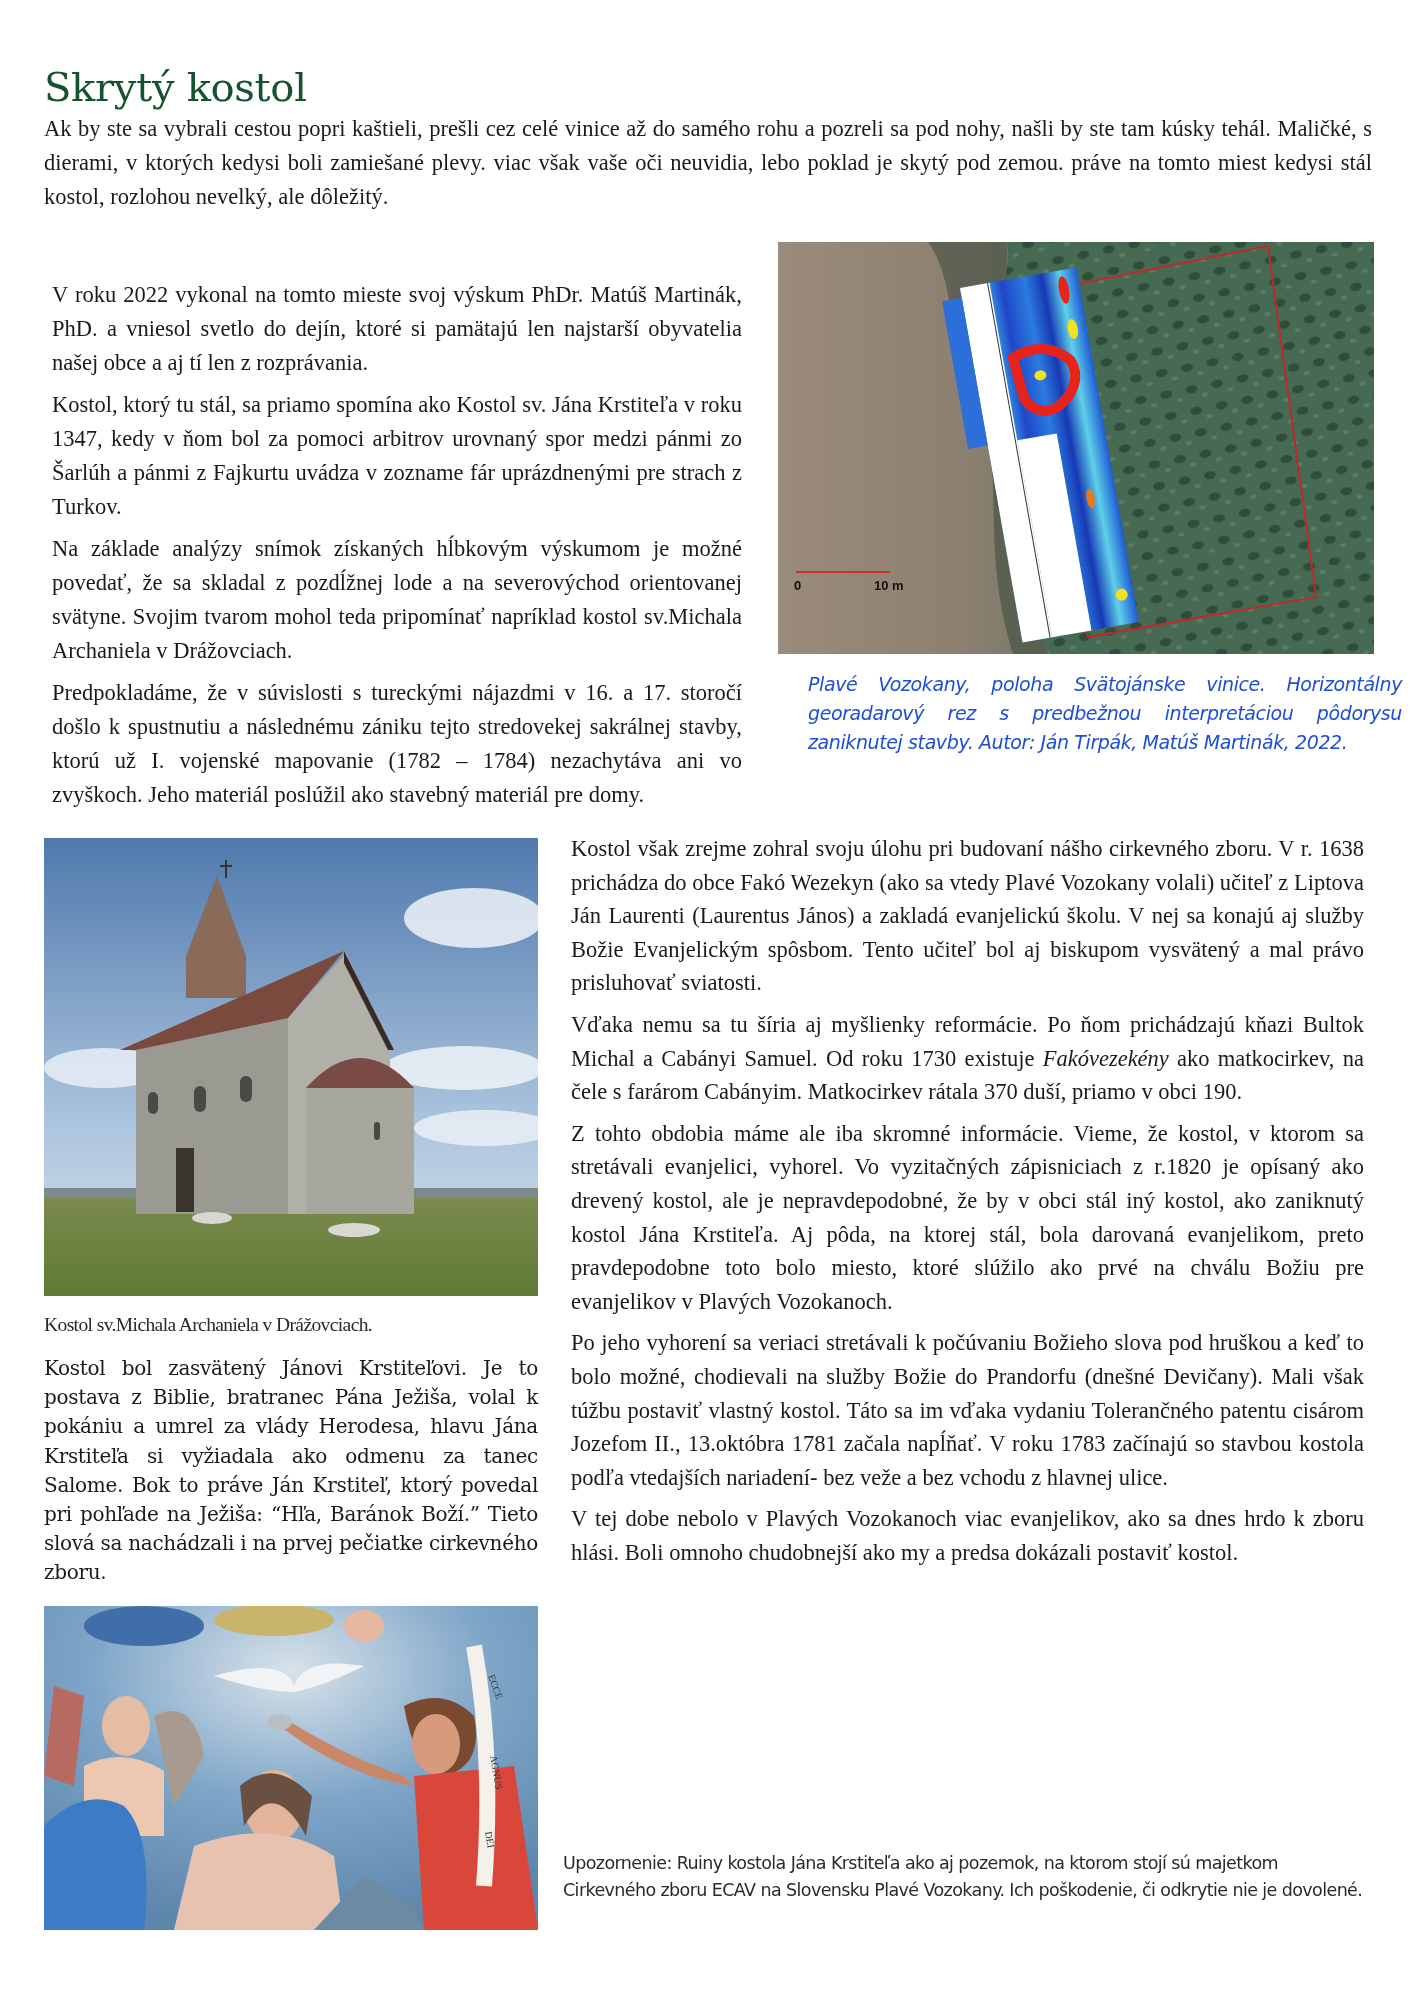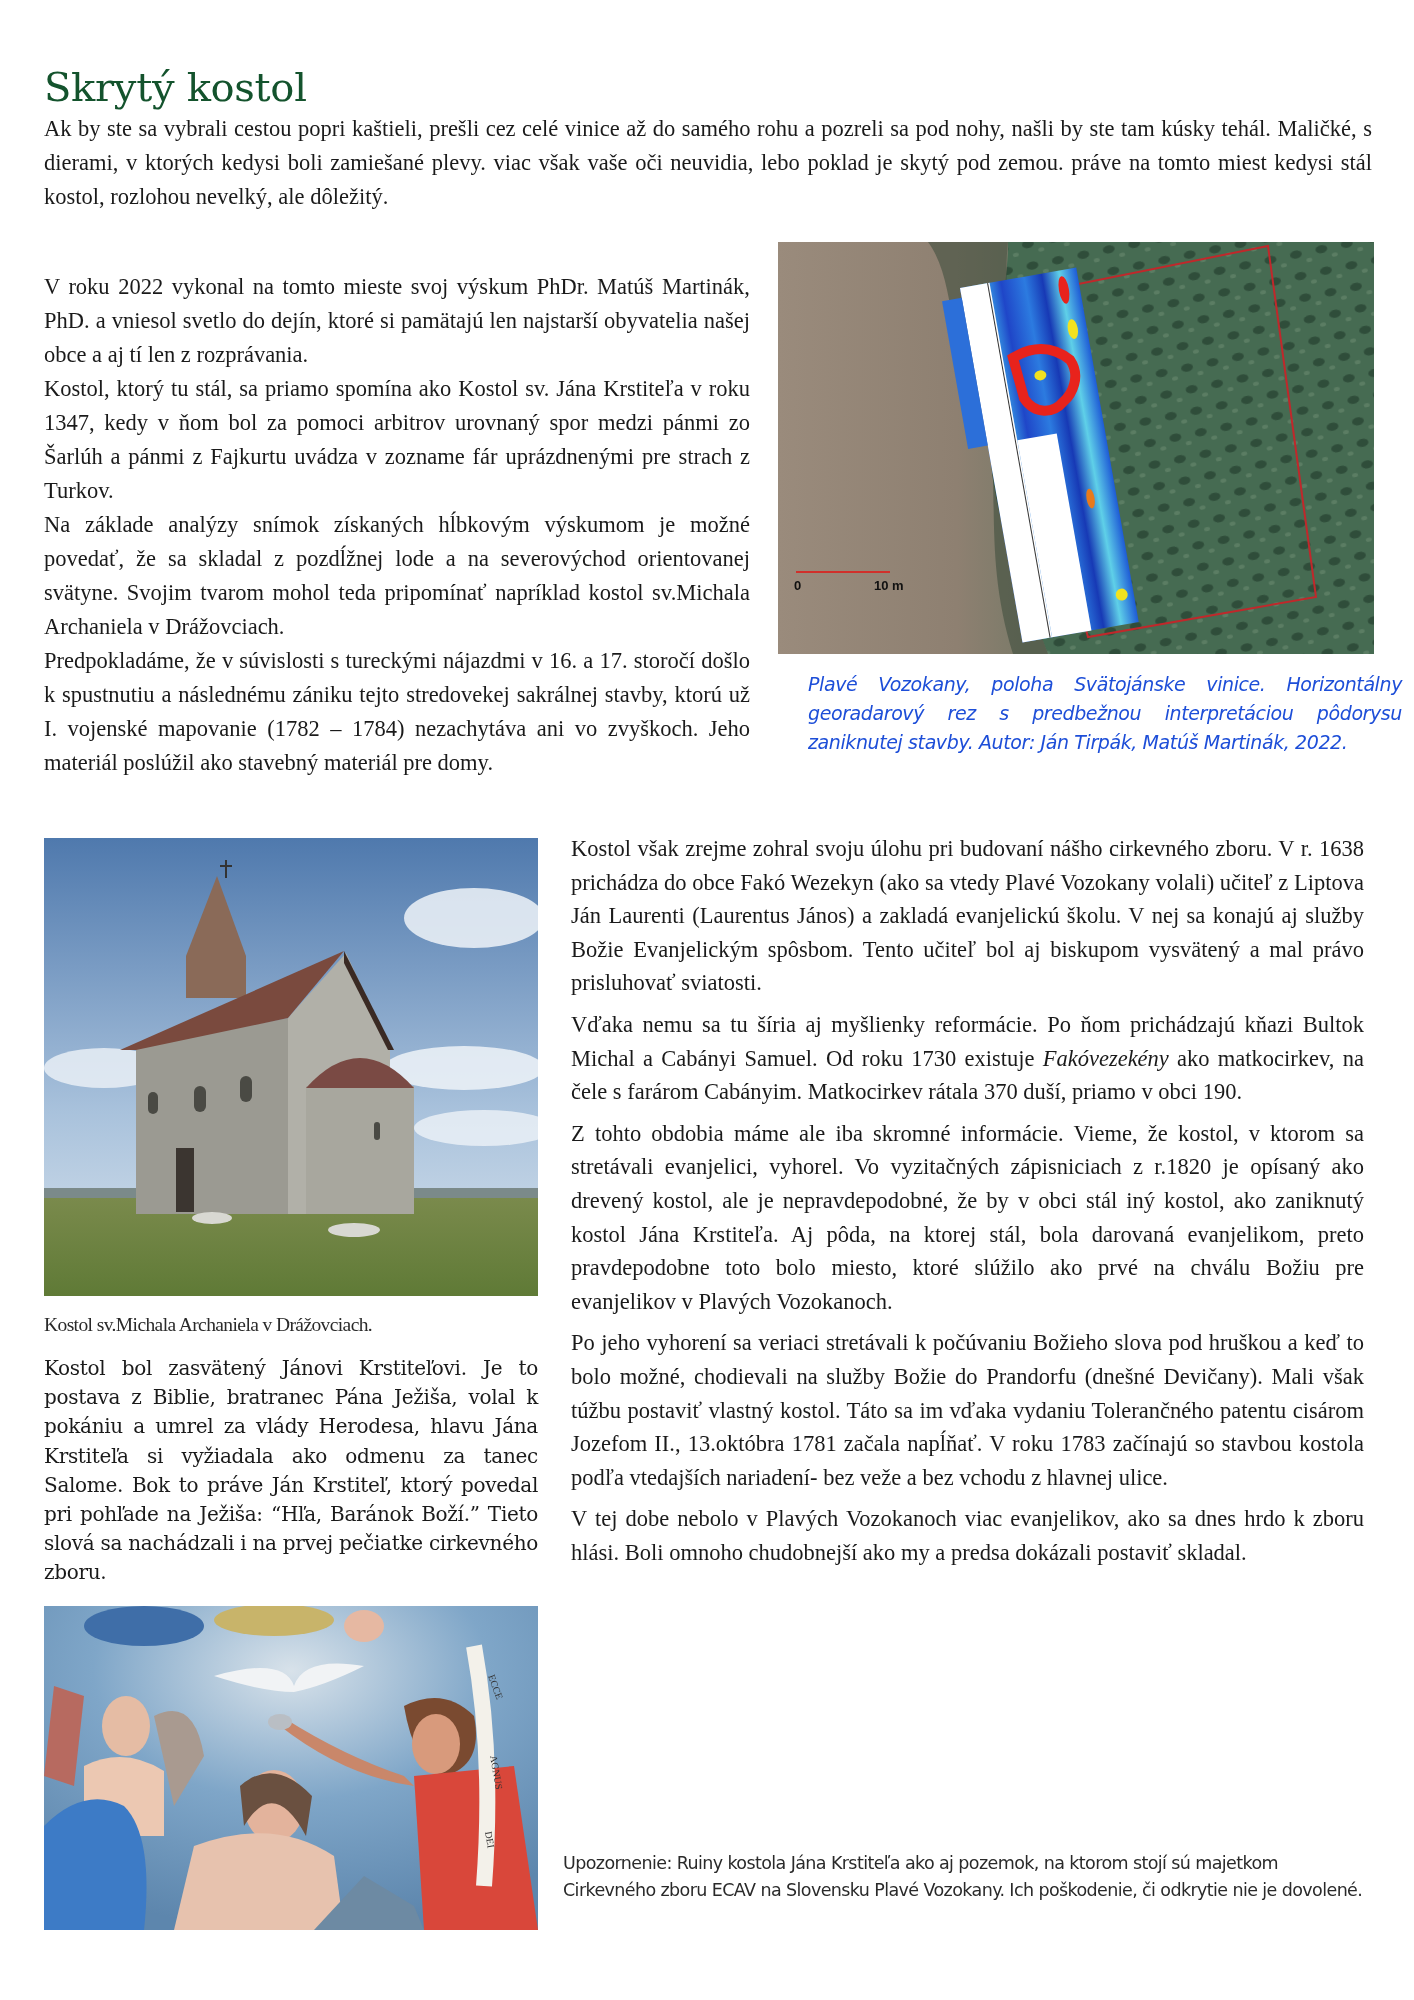--- a/index.html
+++ b/index.html
@@ -12,21 +12,21 @@
     font-weight: normal; font-size: 40px; color: #14532d; letter-spacing: -0.3px;
   }
   .intro {
     position: absolute; left: 44px; top: 112px; width: 1328px;
     font-size: 22.5px; line-height: 34px; text-align: justify; text-align-last: left;
   }
   .col-left-top {
     position: absolute; left: 44px; top: 270px; width: 706px;
     font-size: 22.5px; line-height: 34px; text-align: justify;
   }
-  .col-left-top p { margin: 0; }
+  .col-left-top p { margin: 8px; }
 
   .aerial {
     position: absolute; left: 778px; top: 242px; width: 596px; height: 412px;
     overflow: hidden; background: #8a7c6c;
   }
   .aerial-caption {
     position: absolute; left: 808px; top: 670px; width: 594px;
     font-family: "DejaVu Sans", "Liberation Sans", sans-serif; font-style: italic;
     font-size: 19px; line-height: 29px; color: #1d4ed8; text-align: justify; text-align-last: left;
     letter-spacing: -0.4px;
@@ -211,16 +211,16 @@
     <text x="441" y="226" transform="rotate(80 441 226)" font-family="Liberation Serif, serif" font-size="10" fill="#333">DEI</text>
     <path d="M270 324 L320 270 L370 300 L380 324 Z" fill="#6d8aa3"></path>
   </svg>
 </div>
 
 <div class="col-right">
   <p>Kostol však zrejme zohral svoju úlohu pri budovaní nášho cirkevného zboru. V r. 1638 prichádza do obce Fakó Wezekyn (ako sa vtedy Plavé Vozokany volali) učiteľ z Liptova Ján Laurenti (Laurentus János) a zakladá evanjelickú školu. V nej sa konajú aj služby Božie Evanjelickým spôsbom. Tento učiteľ bol aj biskupom vysvätený a mal právo prisluhovať sviatosti.</p>
   <p><span>Vďaka nemu sa tu šíria aj myšlienky reformácie. Po ňom prichádzajú kňazi Bultok Michal a Cabányi Samuel. Od roku 1730 existuje </span><em>Fakóvezekény</em><span> ako matkocirkev, na čele s farárom Cabányim. Matkocirkev rátala 370 duší, priamo v obci 190.</span></p>
   <p>Z tohto obdobia máme ale iba skromné informácie. Vieme, že kostol, v ktorom sa stretávali evanjelici, vyhorel. Vo vyzitačných zápisniciach z r.1820 je opísaný ako drevený kostol, ale je nepravdepodobné, že by v obci stál iný kostol, ako zaniknutý kostol Jána Krstiteľa. Aj pôda, na ktorej stál, bola darovaná evanjelikom, preto pravdepodobne toto bolo miesto, ktoré slúžilo ako prvé na chválu Božiu pre evanjelikov v Plavých Vozokanoch.</p>
   <p>Po jeho vyhorení sa veriaci stretávali k počúvaniu Božieho slova pod hruškou a keď to bolo možné, chodievali na služby Božie do Prandorfu (dnešné Devičany). Mali však túžbu postaviť vlastný kostol. Táto sa im vďaka vydaniu Tolerančného patentu cisárom Jozefom II., 13.októbra 1781 začala napĺňať. V roku 1783 začínajú so stavbou kostola podľa vtedajších nariadení- bez veže a bez vchodu z hlavnej ulice.</p>
-  <p>V tej dobe nebolo v Plavých Vozokanoch viac evanjelikov, ako sa dnes hrdo k zboru hlási. Boli omnoho chudobnejší ako my a predsa dokázali postaviť skladal.</p>
+  <p>V tej dobe nebolo v Plavých Vozokanoch viac evanjelikov, ako sa dnes hrdo k zboru hlási. Boli omnoho chudobnejší ako my a predsa dokázali postaviť kostol.</p>
 </div>
 
 <p class="notice">Upozornenie: Ruiny kostola Jána Krstiteľa ako aj pozemok, na ktorom stojí sú majetkom Cirkevného zboru ECAV na Slovensku Plavé Vozokany. Ich poškodenie, či odkrytie nie je dovolené.</p>
 
 </body></html>

